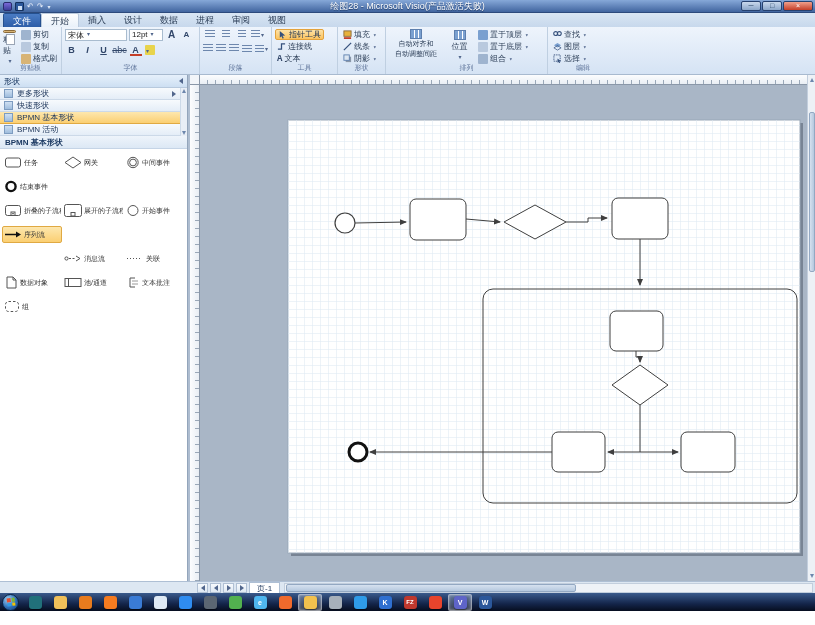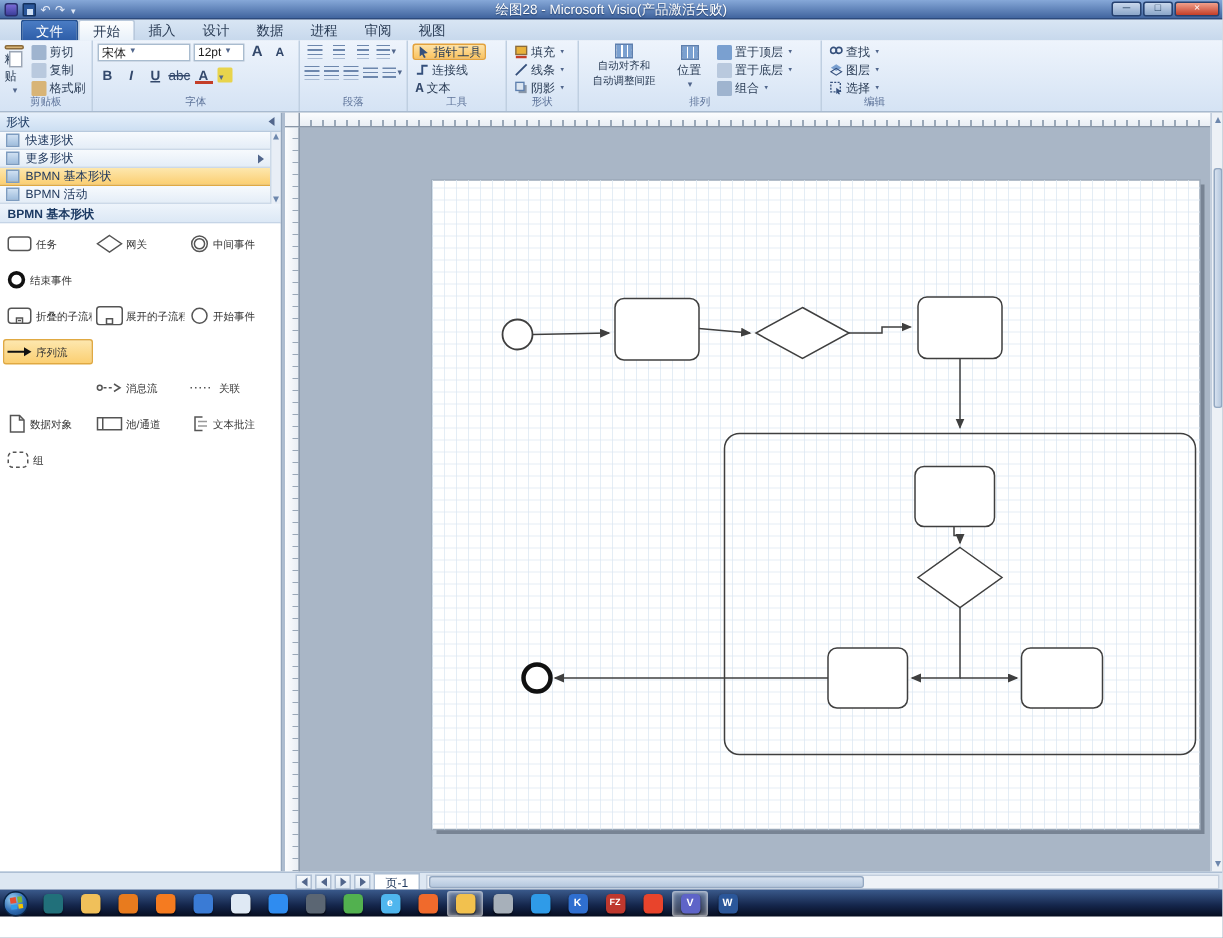--- a/index.html
+++ b/index.html
@@ -14,21 +14,21 @@
   .qat .save-i { width:9px; height:9px; background:#2b579a; border:1px solid #13315e; border-radius:1px; position:relative; }
   .qat .save-i::after { content:""; position:absolute; left:2px; top:3px; width:4px; height:4px; background:#cfe0f4; }
   .qat .u-arrow { color:#e8eefa; font-size:8px; line-height:9px; }
   .qat .dd::after { content:"▾"; color:#dfe8f6; font-size:6px; }
   .title-text { position:absolute; left:0; right:0; text-align:center; color:#fff; font-size:9px; text-shadow:0 1px 1px #1e3a66; pointer-events:none; }
   .win-controls { margin-left:auto; display:flex; padding-right:2px; gap:1px; z-index:2; }
   .wbtn { width:20px; height:10px; border:1px solid #26416f; border-radius:2px; background:linear-gradient(#c9d8ec,#8ba6c9); color:#23405f; font-size:7px; line-height:8px; text-align:center; }
   .wbtn.close { width:30px; background:linear-gradient(#f0a08c,#c43e28); color:#fff; }
 
   
-  .tabrow { height:14px; background:linear-gradient(#d9e6f4,#c7d8ec); display:flex; align-items:flex-end; padding-left:14px; }
+  .tabrow { height:14px; background:linear-gradient(#d9e6f4,#c7d8ec); display:flex; align-items:flex-end; padding-left:3px; }
   .file-tab { background:linear-gradient(#4a7cc4,#2d5da8); color:#fff; padding:0 9px; height:14px; line-height:14px; font-size:9px; border:1px solid #24508f; border-bottom:none; border-radius:2px 2px 0 0; }
   .rtab { padding:0 9px; height:14px; line-height:14px; color:#2a3c55; }
   .rtab.active { background:linear-gradient(#fdfefe,#e9f1fa); border:1px solid #b9c9dc; border-bottom:none; border-radius:2px 2px 0 0; }
 
   
   .ribbon { height:48px; background:linear-gradient(#eef4fc,#d5e3f4); border-bottom:1px solid #a8bacf; display:flex; }
   .rgroup { position:relative; height:100%; border-right:1px solid #bfcfe1; padding:2px 3px 10px 3px; display:flex; gap:3px; }
   .rgroup-label { position:absolute; bottom:1px; left:0; right:0; text-align:center; font-size:7px; color:#5e749a; }
   .col { display:flex; flex-direction:column; justify-content:flex-start; gap:1px; }
   .bigbtn { width:27px; display:flex; flex-direction:column; align-items:center; font-size:8px; color:#2a3c55; gap:1px; padding-top:1px; }
@@ -337,25 +337,25 @@
   <div class="main">
 
     <div class="shapes-panel">
       <div class="sp-header">
         <span>形状</span>
         <span class="sp-collapse"></span>
       </div>
       <div class="sp-sections">
         <div class="sp-list">
           <div class="sp-row">
-              <span>快速形状</span>
+              <span>更多形状</span>
+              <span class="flyout"></span>
             </div>
           <div class="sp-row">
-              <span>更多形状</span>
-              <span class="flyout"></span>
+              <span>快速形状</span>
             </div>
           <div class="sp-row selected">
               <span>BPMN 基本形状</span>
             </div>
           <div class="sp-row">
               <span>BPMN 活动</span>
             </div>
         </div>
         <div class="sp-scrollstrip">
           <span class="tri-up"></span>

